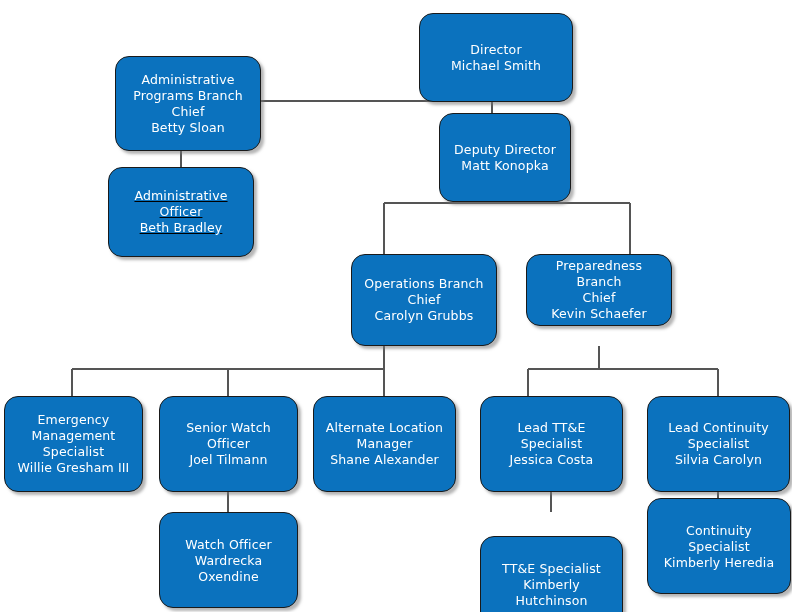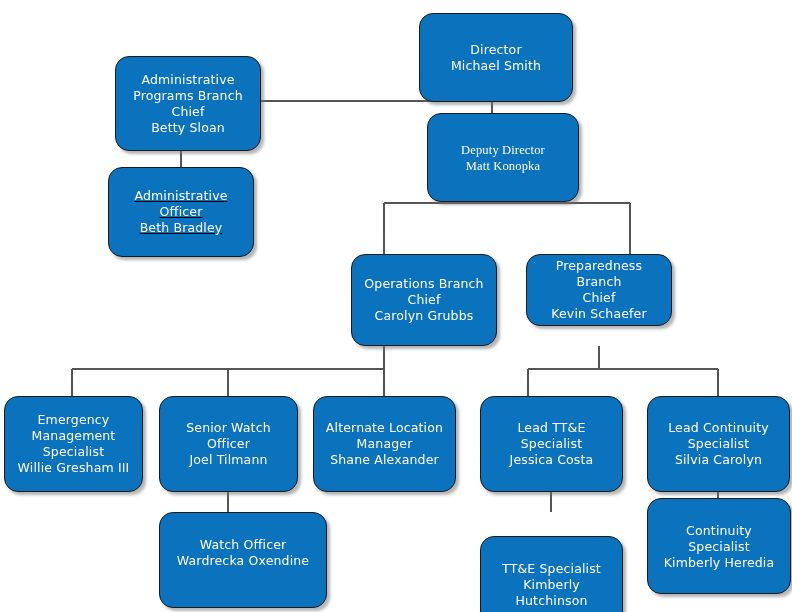--- a/index.html
+++ b/index.html
@@ -114,21 +114,21 @@
 Programs Branch
 Chief
 Betty Sloan</div>
   </div>
 
   <div class="node align-top" style="left:108px; top:167px; width:146px; height:90px;text-decoration:underline;">
     <div class="node-text">Administrative Officer
 Beth Bradley</div>
   </div>
 
-  <div class="node" style="left:427px; top:113px; width:152px; height:89px;font-family:Liberation Serif, serif;">
+  <div class="node" style="left:439px; top:113px; width:132px; height:89px;">
     <div class="node-text">Deputy Director
 Matt Konopka</div>
   </div>
 
   <div class="node" style="left:311px; top:254px; width:146px; height:92px;margin-left:40px;">
     <div class="node-text">Operations Branch
 Chief
 Carolyn Grubbs</div>
   </div>
 
@@ -160,21 +160,21 @@
 Manager
 Shane Alexander</div>
   </div>
 
   <div class="node" style="left:647px; top:396px; width:143px; height:96px;">
     <div class="node-text">Lead Continuity
 Specialist
 Silvia Carolyn</div>
   </div>
 
-  <div class="node align-upper" style="left:159px; top:512px; width:168px; height:96px;">
+  <div class="node align-upper" style="left:159px; top:512px; width:139px; height:96px;">
     <div class="node-text">Watch Officer
 Wardrecka Oxendine</div>
   </div>
 
   <div class="node align-upper" style="left:480px; top:536px; width:143px; height:96px;">
     <div class="node-text">TT&amp;E Specialist
 Kimberly Hutchinson</div>
   </div>
 
   <div class="node align-upper" style="left:647px; top:498px; width:144px; height:96px;">

